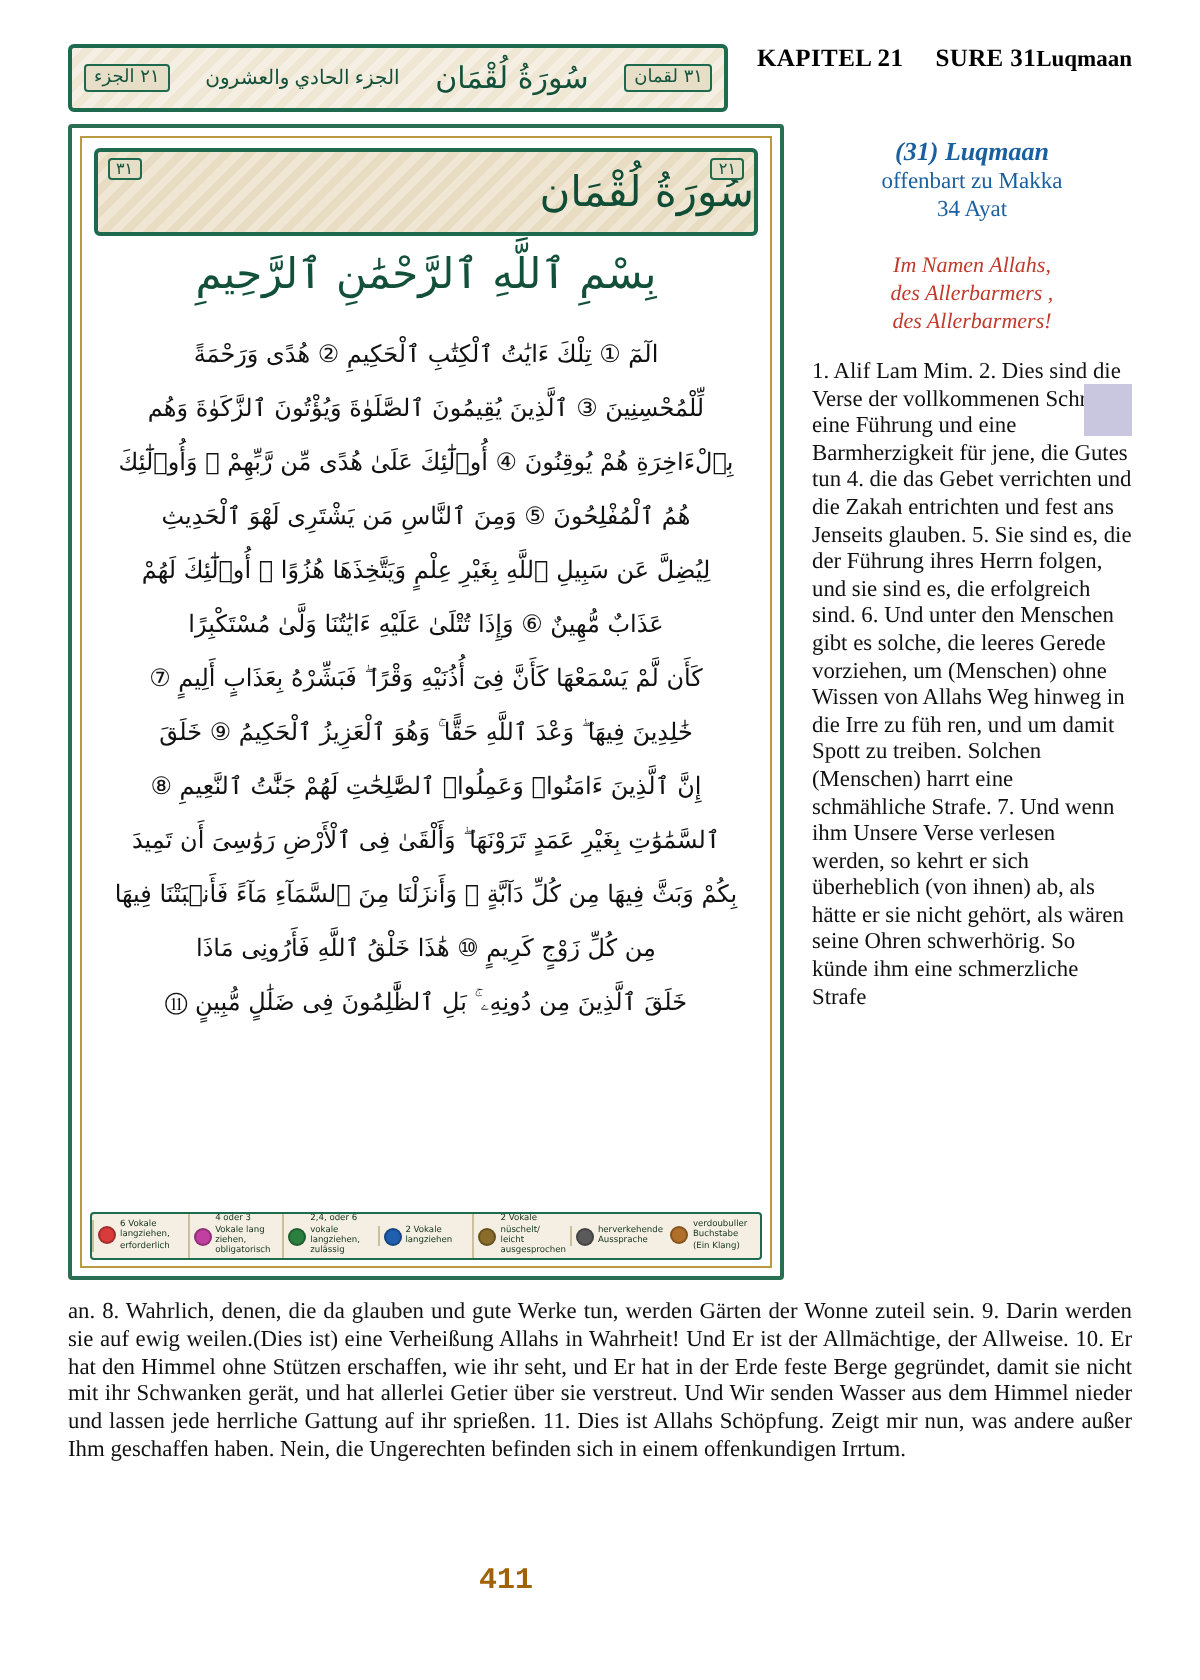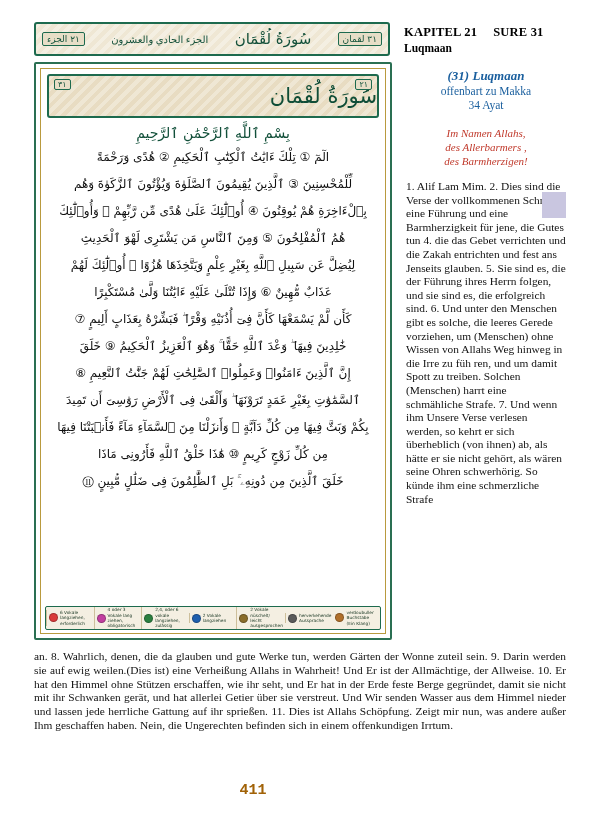--- a/index.html
+++ b/index.html
@@ -68,21 +68,21 @@
     font-family: Liberation Serif, serif;
     font-size: 10px;
     color: #13503a;
     direction: rtl;
     white-space: nowrap;
   }
   .header-right {
     flex: 1;
     padding-left: 14px;
     display: flex;
-    flex-direction: column;
+    flex-direction: row;
     justify-content: center;
   }
   .hdr-line1 {
     font-family: "Liberation Serif", serif;
     font-weight: bold;
     font-size: 12.5px;
     letter-spacing: .2px;
     color: #000;
     white-space: nowrap;
   }
@@ -152,24 +152,24 @@
   .surah-title-box .corner.r { right: 5px; }
   .surah-title-text {
     font-family: "DejaVu Sans", sans-serif;
     font-size: 21px;
     color: #0f4d37;
     direction: rtl;
   }
   .basmala {
     text-align: center;
     font-family: "DejaVu Sans", sans-serif;
-    font-size: 14px;
+    font-size: 21px;
     color: #12503a;
     direction: rtl;
-    margin: 7px 0 3px 0;
+    margin: 7px 0 15px 0;
   }
   .ayat {
     direction: rtl;
     text-align: center;
     font-family: "DejaVu Sans", sans-serif;
     font-size: 12px;
     line-height: 27px;
     color: #111;
     padding: 0 8px;
     letter-spacing: 0;
@@ -374,21 +374,21 @@
     </div>
 
     <div class="german-col">
       <div class="g-title">(31) Luqmaan</div>
       <div class="g-sub">offenbart zu Makka</div>
       <div class="g-sub">34 Ayat</div>
 
       <div class="g-basmala">
         <div>Im Namen Allahs,</div>
         <div>des Allerbarmers ,</div>
-        <div>des Barmherzigen!</div>
+        <div>des Allerbarmers!</div>
       </div>
 
       <div class="g-text">1. Alif Lam Mim. 2. Dies sind die Verse der vollkommenen Schrift 3. eine Führung und eine Barmherzigkeit für jene, die Gutes tun 4. die das Gebet verrichten und die Zakah entrichten und fest ans Jenseits glauben. 5. Sie sind es, die der Führung ihres Herrn folgen, und sie sind es, die erfolgreich sind. 6. Und unter den Menschen gibt es solche, die leeres Gerede vorziehen, um (Menschen) ohne Wissen von Allahs Weg hinweg in die Irre zu füh ren, und um damit Spott zu treiben. Solchen (Menschen) harrt eine schmähliche Strafe. 7. Und wenn ihm Unsere Verse verlesen werden, so kehrt er sich überheblich (von ihnen) ab, als hätte er sie nicht gehört, als wären seine Ohren schwerhörig. So künde ihm eine schmerzliche Strafe</div>
 
       <div class="side-mark"></div>
     </div>
   </div>
 
   <div class="footer-text">an. 8. Wahrlich, denen, die da glauben und gute Werke tun, werden Gärten der Wonne zuteil sein. 9. Darin werden sie auf ewig weilen.(Dies ist) eine Verheißung Allahs in Wahrheit! Und Er ist der Allmächtige, der Allweise. 10. Er hat den Himmel ohne Stützen erschaffen, wie ihr seht, und Er hat in der Erde feste Berge gegründet, damit sie nicht mit ihr Schwanken gerät, und hat allerlei Getier über sie verstreut. Und Wir senden Wasser aus dem Himmel nieder und lassen jede herrliche Gattung auf ihr sprießen. 11. Dies ist Allahs Schöpfung. Zeigt mir nun, was andere außer Ihm geschaffen haben. Nein, die Ungerechten befinden sich in einem offenkundigen Irrtum.</div>
 

